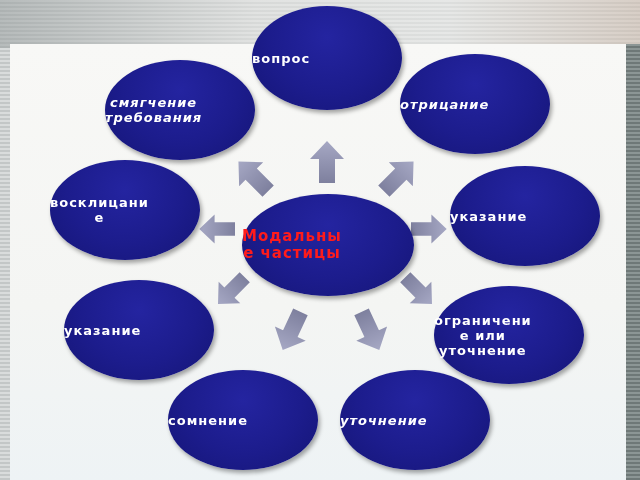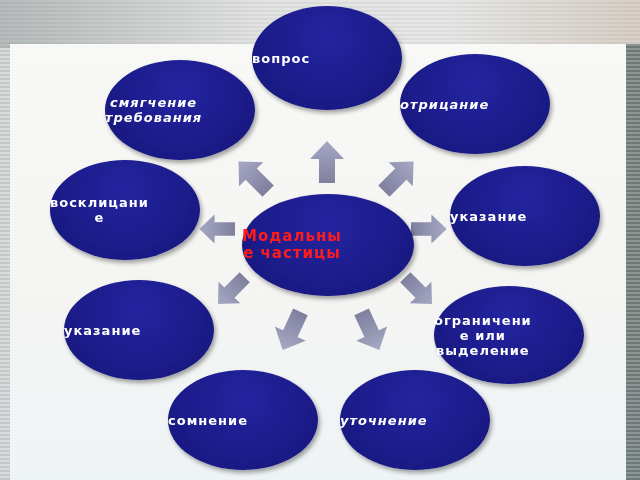--- a/index.html
+++ b/index.html
@@ -84,21 +84,21 @@
 </div>
 <div class="ellipse" style="left:400px;top:54px;width:150px;height:100px;font-style:italic;">
   <span>отрицание</span>
 </div>
 <div class="ellipse" style="left:450px;top:166px;width:150px;height:100px;">
   <span>указание</span>
 </div>
 <div class="ellipse" style="left:434px;top:286px;width:150px;height:98px;">
   <span>ограничени
 е или
-выделение</span>
+уточнение</span>
 </div>
 <div class="ellipse" style="left:340px;top:370px;width:150px;height:100px;font-style:italic;">
   <span>уточнение</span>
 </div>
 <div class="ellipse" style="left:168px;top:370px;width:150px;height:100px;">
   <span>сомнение</span>
 </div>
 <div class="ellipse" style="left:64px;top:280px;width:150px;height:100px;">
   <span>указание</span>
 </div>

